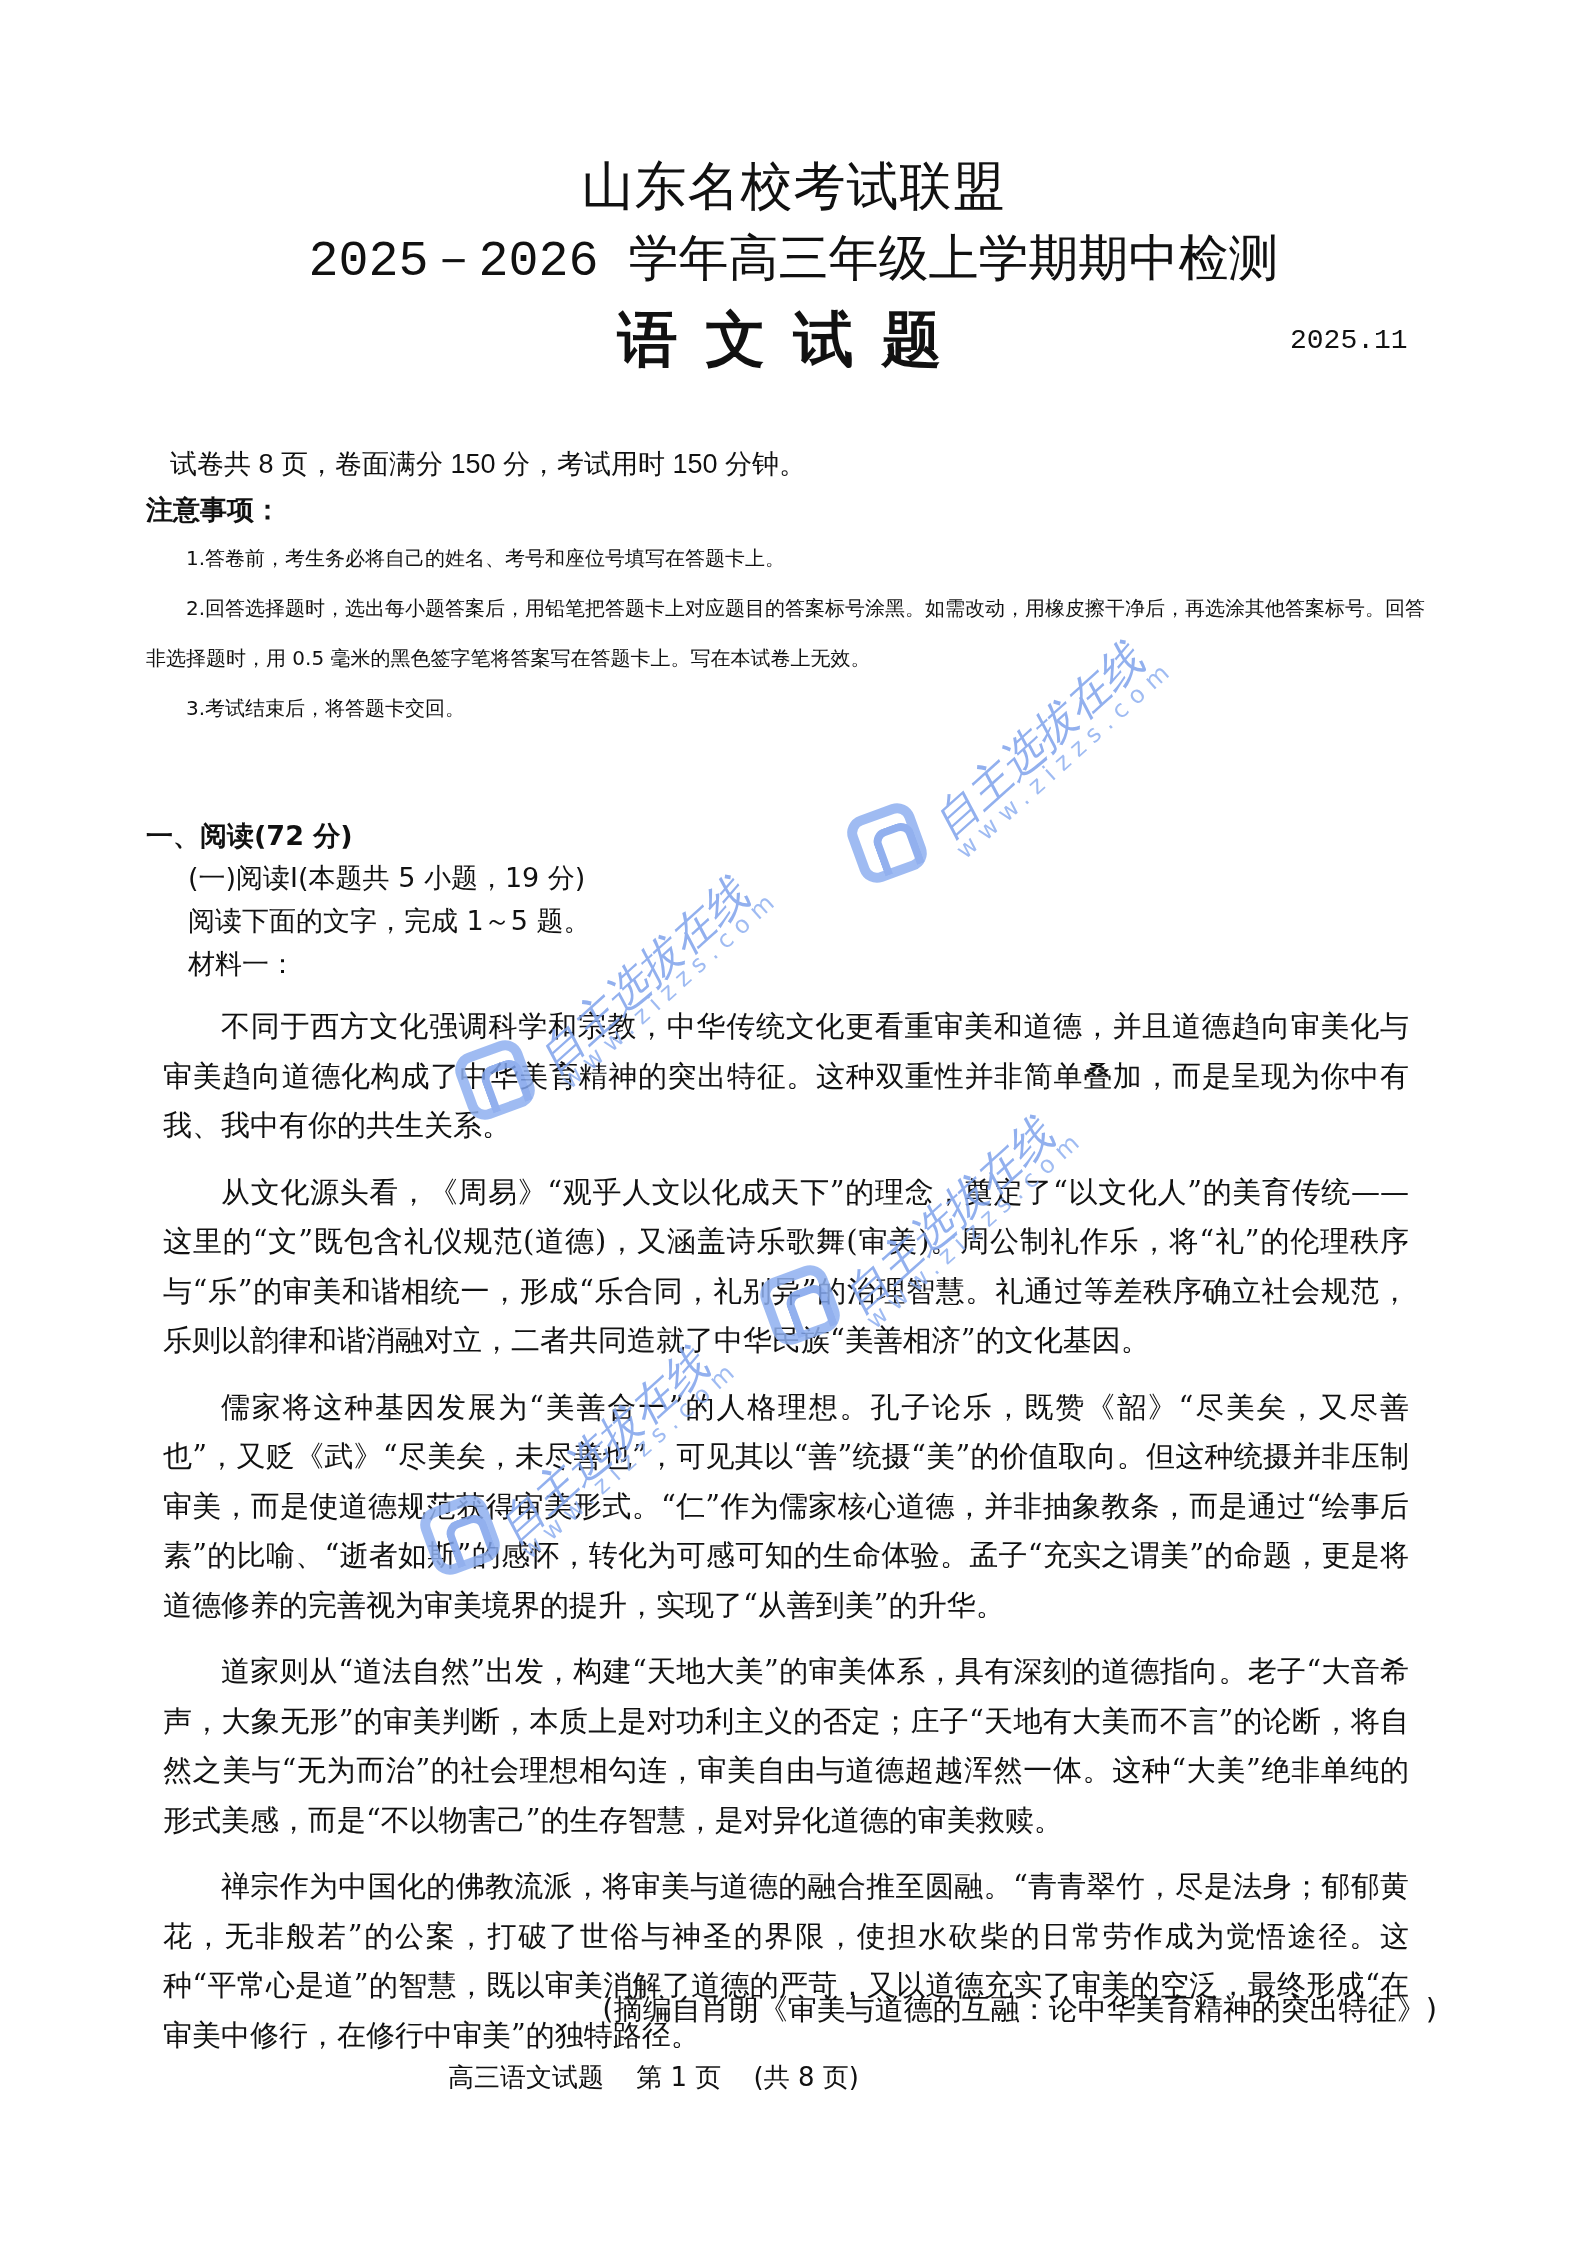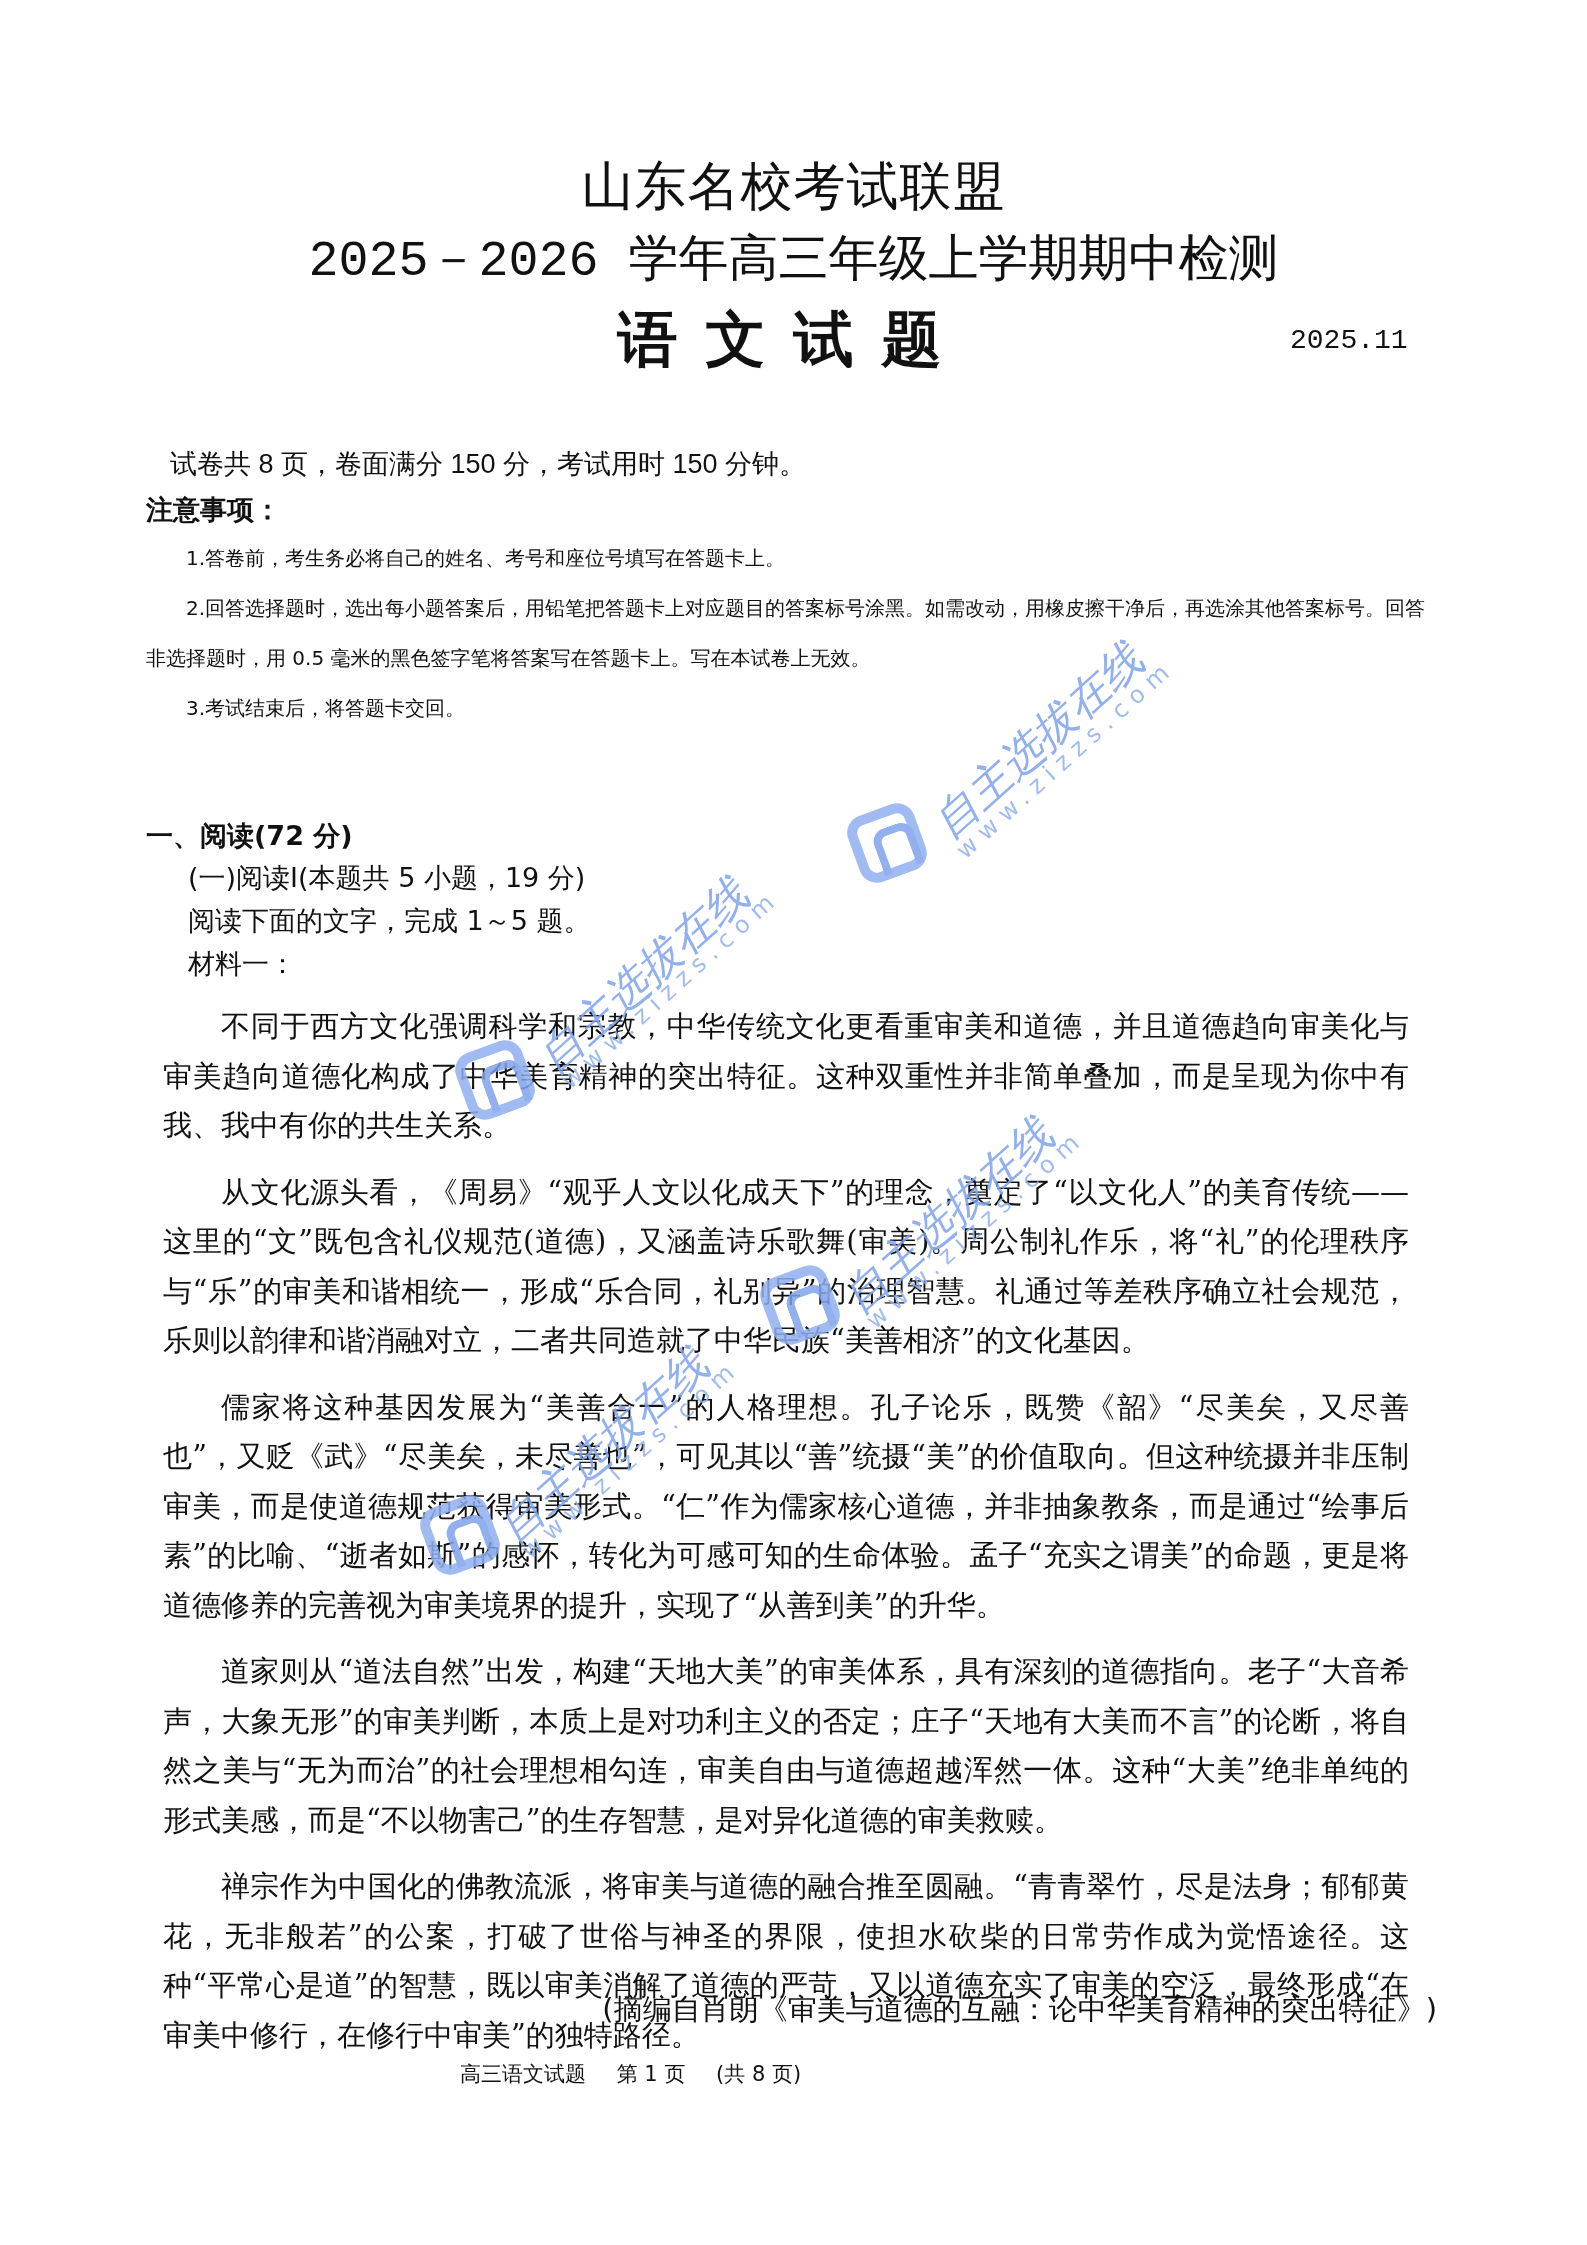--- a/index.html
+++ b/index.html
@@ -10,21 +10,21 @@
   .title3 { left: 0; width: 1587px; top: 300px; text-align: center; font-size: 60px; font-weight: bold; letter-spacing: 28px; font-family: "DejaVu Sans", sans-serif; }
   .date { left: 1290px; top: 325px; font-size: 28px; font-family: "Liberation Mono", monospace; }
   .intro { left: 170px; top: 446px; font-size: 27px; font-family: Liberation Sans, sans-serif; }
   .notice-head { left: 146px; top: 492px; font-size: 27px; font-weight: bold; font-family: "DejaVu Sans", sans-serif; }
   .notice { left: 146px; width: 1280px; font-size: 20px; line-height: 50px; font-family: "DejaVu Sans", sans-serif; }
   .notice p { margin: 0; text-indent: 2em; }
   .sec { left: 146px; font-size: 27px; font-family: "DejaVu Sans", sans-serif; }
   .body { left: 146px; width: 1280px; top: 985px; font-size: 29px; line-height: 49.5px; font-family: "DejaVu Serif", serif; text-align: justify; }
   .body p { margin: 17px; text-indent: 2em; }
   .source { right: 150px; top: 1990px; font-size: 29px; font-family: "DejaVu Sans", sans-serif; margin-left: 17px; }
-  .footer { left: 460px; top: 2060px; font-size: 21px; font-family: "DejaVu Sans", sans-serif; }
+  .footer { left: 448px; top: 2060px; font-size: 26px; font-family: "DejaVu Sans", sans-serif; }
   .footer span { margin-right: 24px; }
   .wm { position: absolute; pointer-events: none; opacity: 0.85; }
   .wm-logo { width: 70px; height: 70px; border: 10px solid #8fb0f0; border-radius: 18px; transform: rotate(-20deg); box-sizing: border-box; }
   .wm-logo::after { content: ""; position: absolute; left: 12px; top: 10px; width: 26px; height: 38px; border: 8px solid #7fa3ec; border-bottom: none; border-radius: 14px 14px 0 0; }
   .wm-text { color: #7fa3ec; font-size: 44px; transform: rotate(-42deg); transform-origin: left center; white-space: nowrap; font-family: "DejaVu Sans", sans-serif; font-style: italic; }
   .wm-url { color: #8fb0f0; font-size: 24px; letter-spacing: 8px; transform: rotate(-42deg); transform-origin: left center; white-space: nowrap; font-family: "DejaVu Sans", sans-serif; }
 </style>
 </head>
 <body>
 

